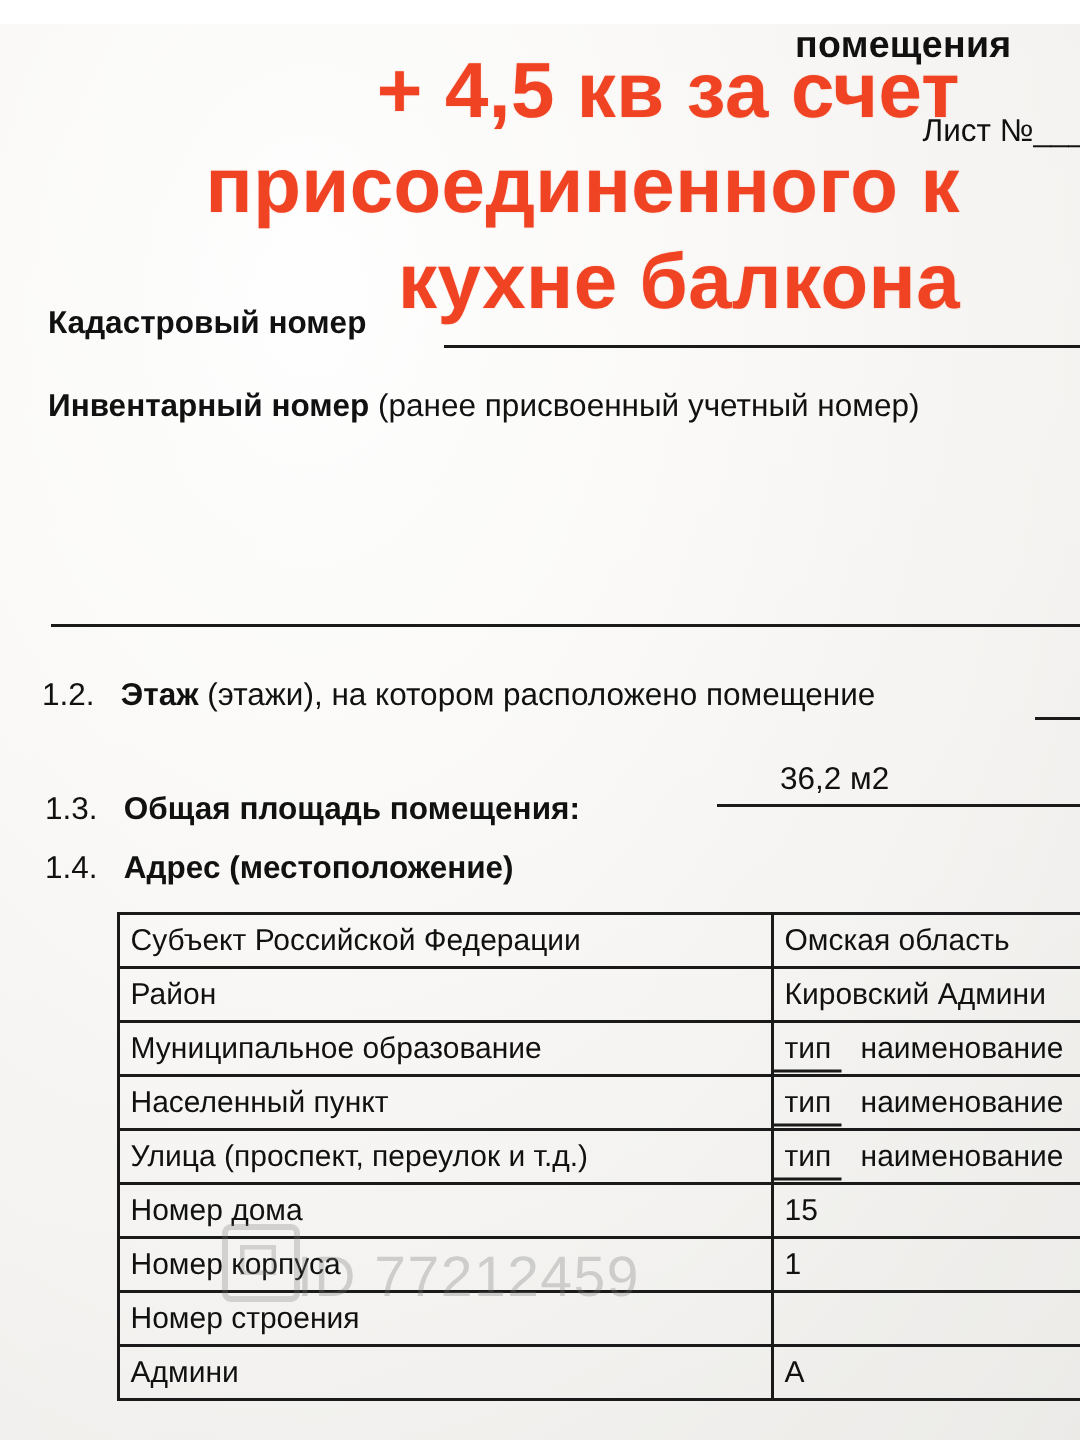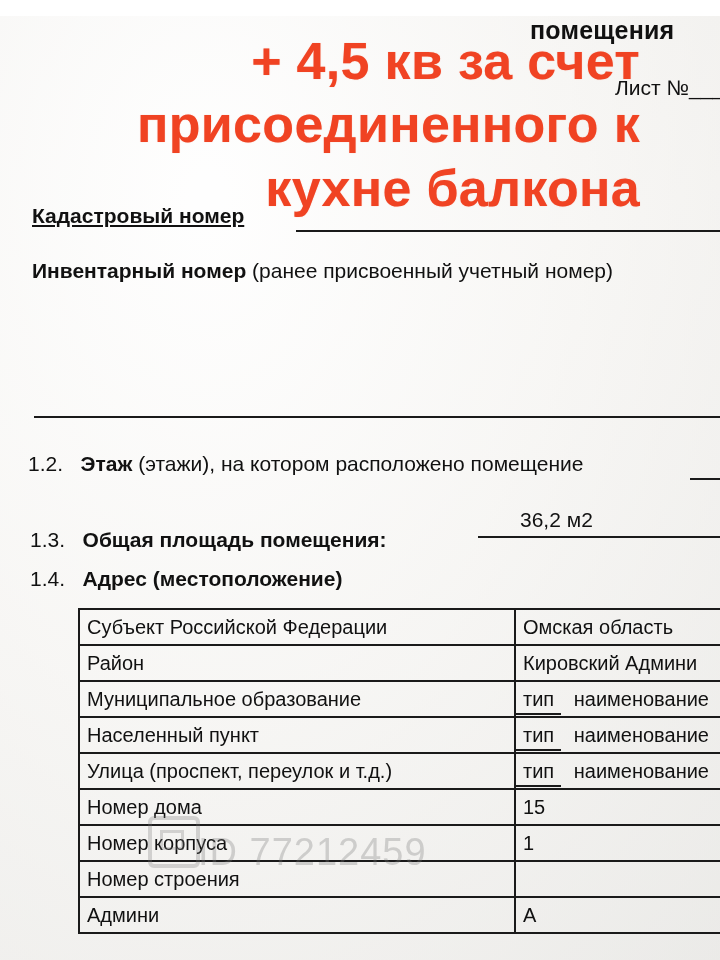--- a/index.html
+++ b/index.html
@@ -65,21 +65,20 @@
   
   .lbl {
     position: absolute;
     white-space: nowrap;
   }
   .bold { font-weight: bold; }
 
   .kadastr-label {
     left: 32px; top: 188px;
     font-size: 21px;
-    text-decoration: underline;
   }
   .kadastr-rule {
     position: absolute;
     left: 296px; top: 214px;
     width: 424px;
     border-bottom: 2px solid #1a1a1a;
   }
 
   .inv-label {
     left: 32px; top: 243px;

